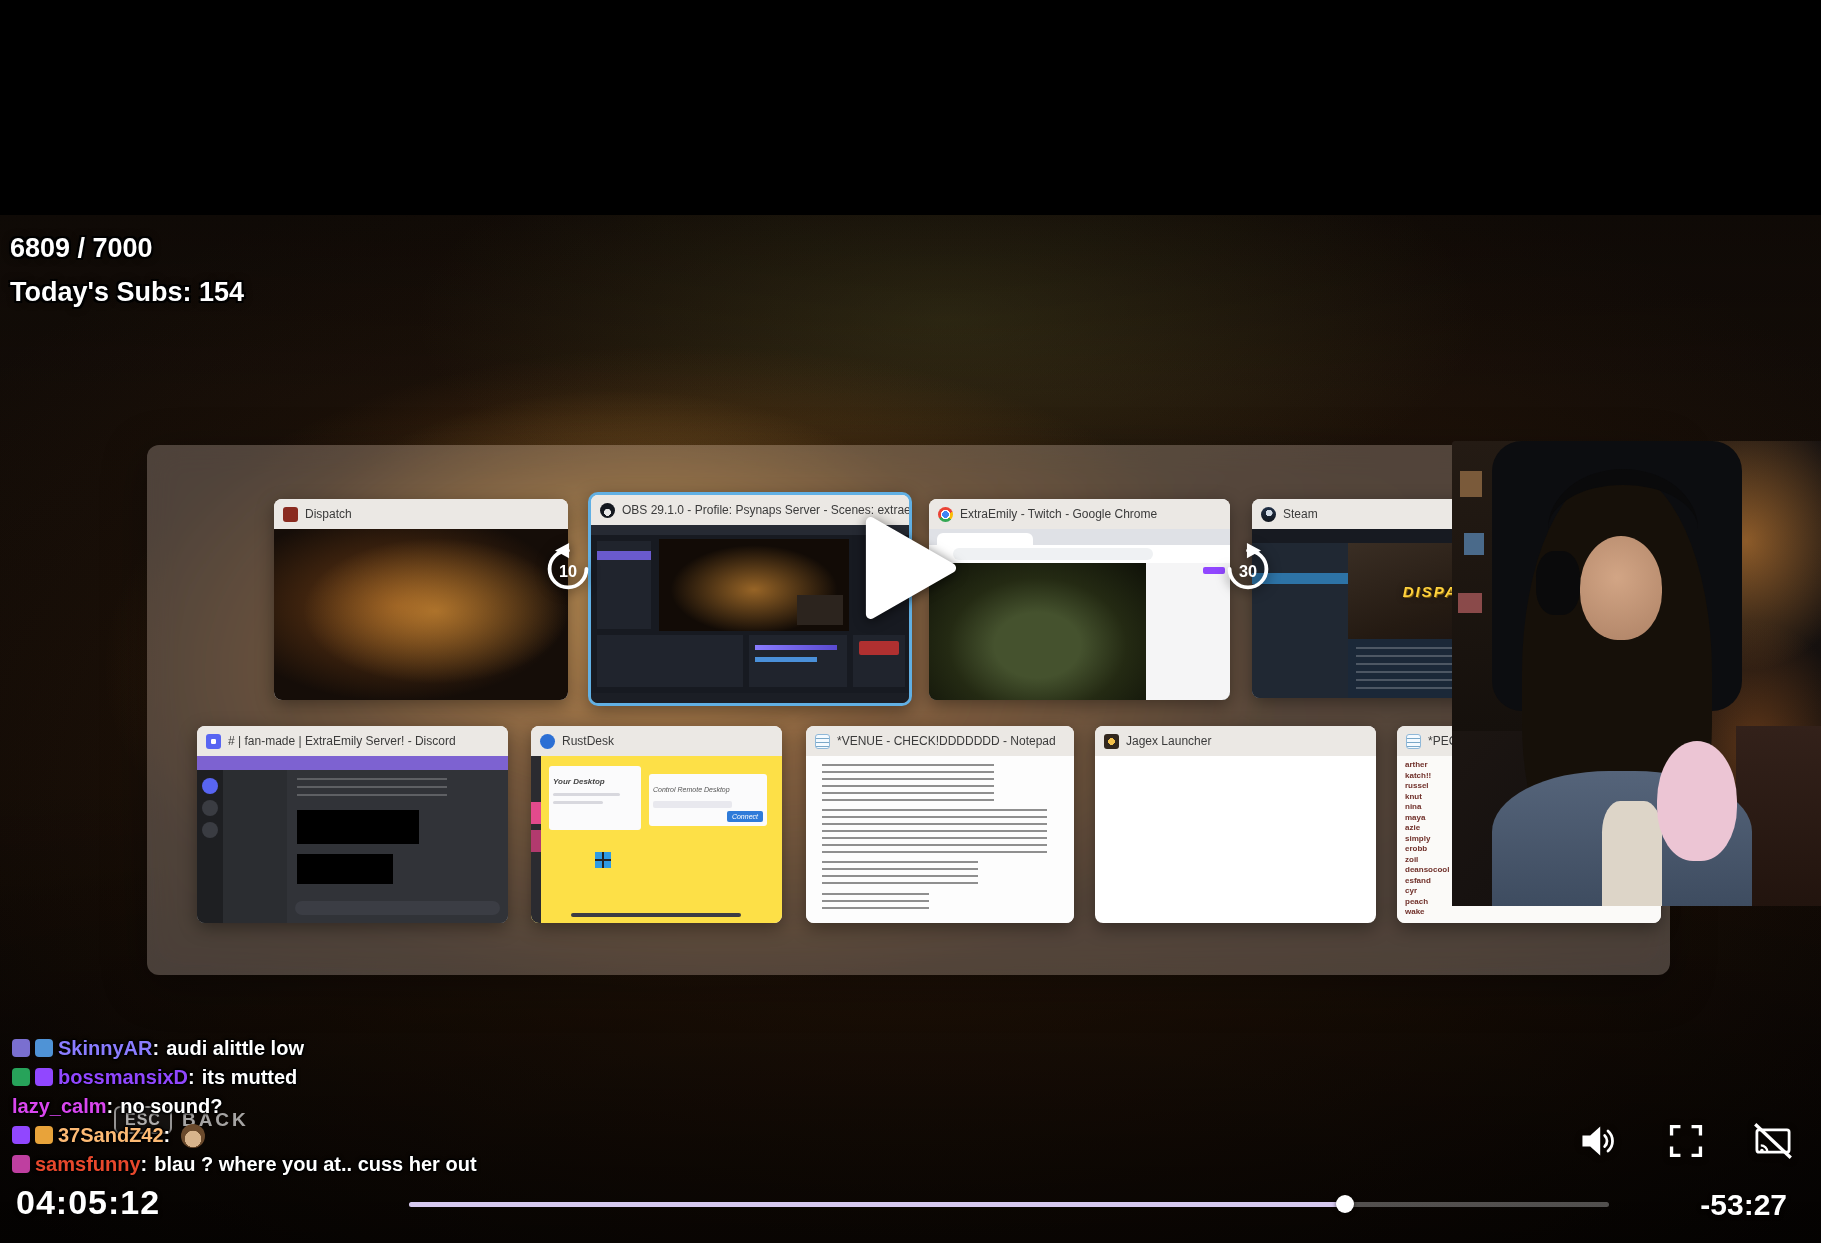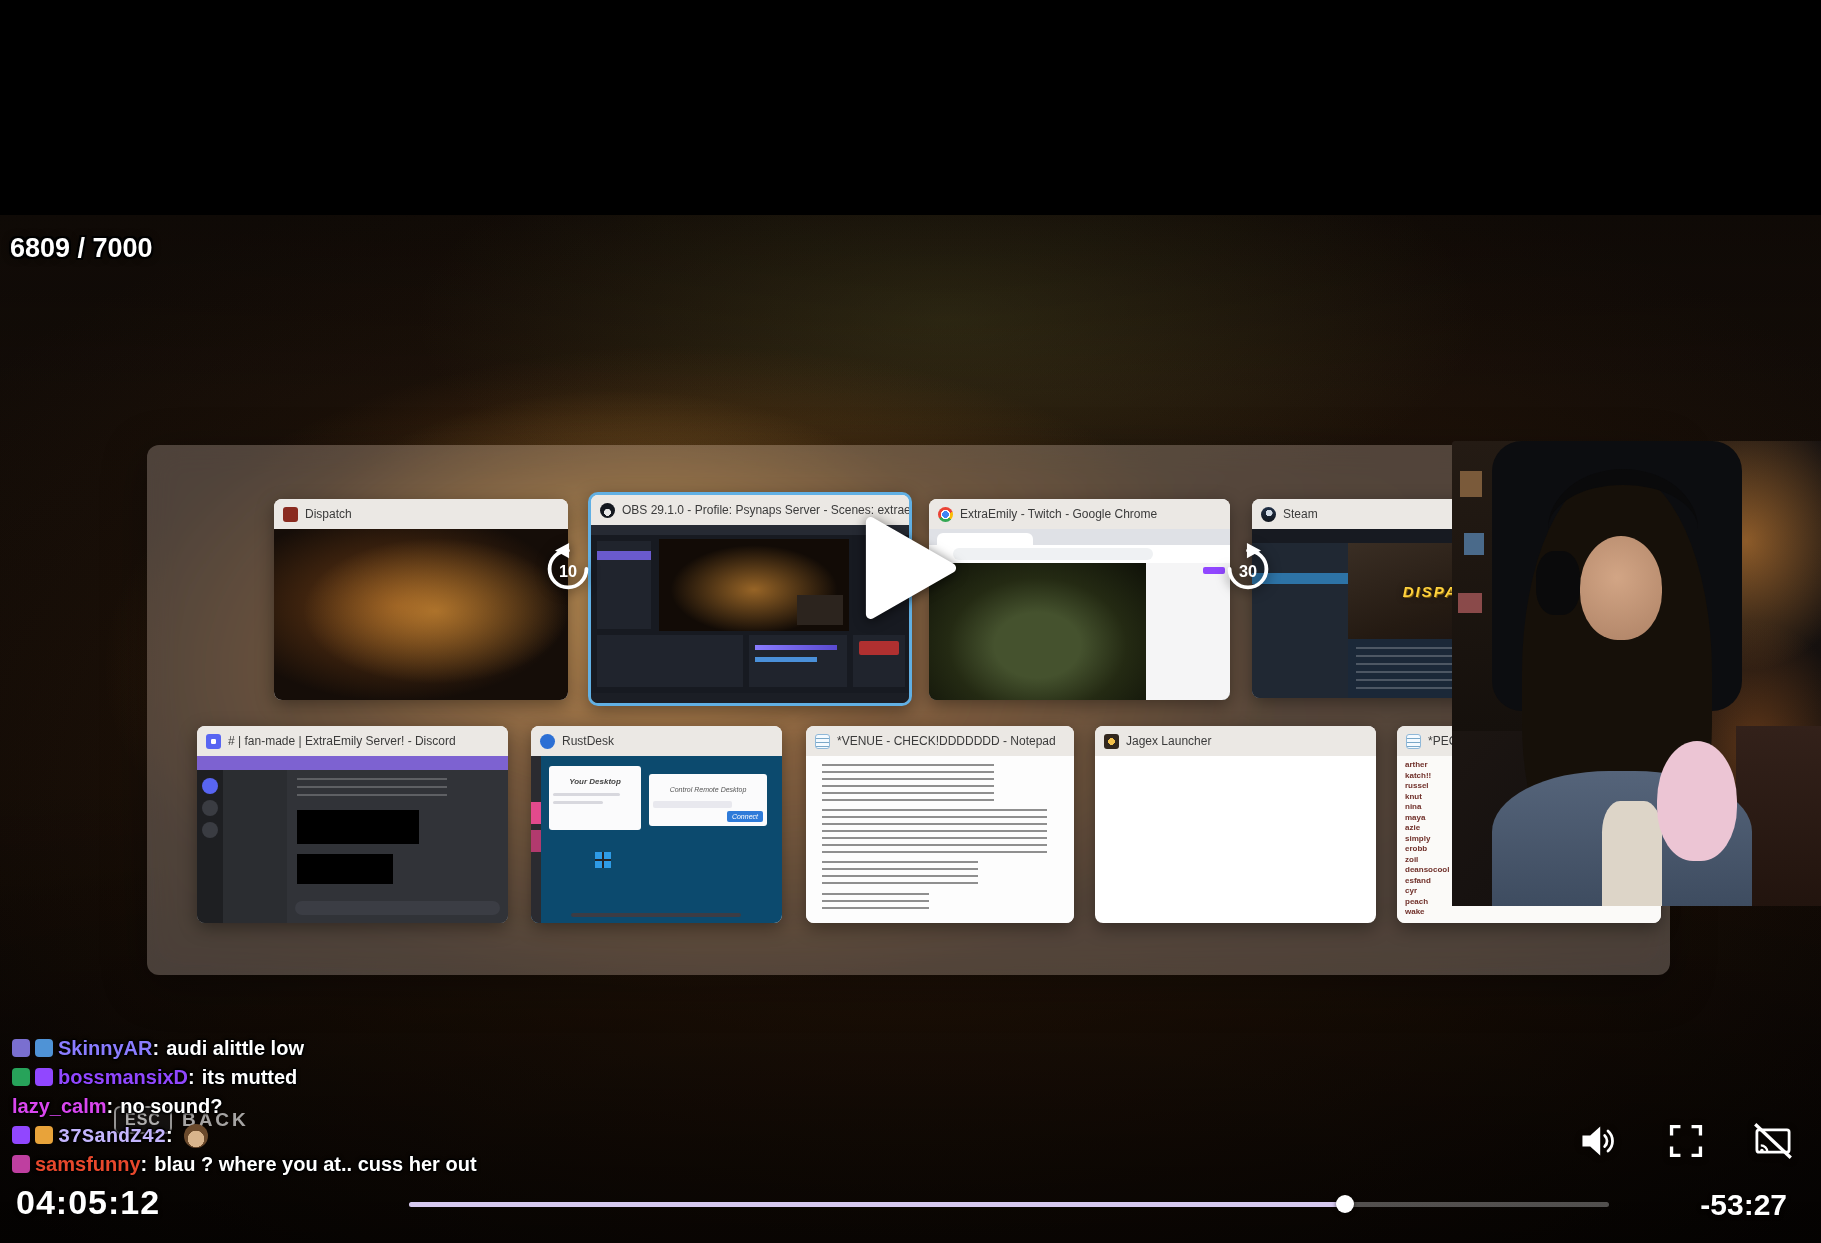--- a/index.html
+++ b/index.html
@@ -101,21 +101,21 @@
   .dc-dot{left:5px;width:16px;height:16px;border-radius:50%;background:#3a3c42;}
   .dc-dot1{top:8px;background:#5865f2;} .dc-dot2{top:30px;} .dc-dot3{top:52px;}
   .dc-channels{left:26px;top:14px;width:64px;bottom:0;background:#2b2d31;padding:8px 6px;box-sizing:border-box;}
   .dc-main{left:90px;top:14px;right:0;bottom:0;background:#313338;}
   .dc-lines{left:10px;top:8px;width:150px;height:24px;}
   .dc-spoil1{left:10px;top:40px;width:122px;height:34px;background:#000;}
   .dc-spoil2{left:10px;top:84px;width:96px;height:30px;background:#000;}
   .dc-input{left:8px;right:8px;bottom:8px;height:14px;background:#3b3d44;border-radius:7px;}
 
   
-  .body-rustdesk{background:#0c4a6e;text-align:center;}
+  .body-rustdesk{background:#fde047;}
   .rd-tabs{left:0;top:0;width:10px;height:100%;background:#2b2b30;}
   .rd-pink1{left:0;top:46px;width:10px;height:22px;background:#e24a8c;}
   .rd-pink2{left:0;top:74px;width:10px;height:22px;background:#b23a6e;}
   .rd-panel{left:18px;top:10px;width:92px;height:64px;background:#fbfbfc;border-radius:3px;padding:4px;box-sizing:border-box;}
   .rd-panel-title{font-size:8px;color:#444;font-weight:bold;}
   .rd-line{height:3px;background:#d8d8de;border-radius:2px;margin-top:5px;}
   .w80{width:80%;} .w60{width:60%;}
   .rd-card{left:118px;top:18px;width:118px;height:52px;background:#fbfbfc;border-radius:3px;padding:4px;box-sizing:border-box;}
   .rd-card-title{font-size:7px;color:#555;}
   .rd-field{width:72%;height:7px;background:#e8e8ee;border-radius:2px;margin-top:5px;}
@@ -215,20 +215,21 @@
 </head>
 <body>
 
 <div class="stage">
 
   <div class="video"></div>
   <div class="letterbox"></div>
 
   <div class="stats">
     <div>6809 / 7000</div>
+    <div>Today's Subs: 154</div>
   </div>
 
   <div class="panel"></div>
 
   <div class="card" style="left:274px;top:499px;width:294px;height:201px">
     <div class="card-title">
       <span class="icon icon-dispatch"></span>
       <span>Dispatch</span>
     </div>
     <div class="card-body body-dispatch"></div>
@@ -434,21 +435,21 @@
     <div class="chat-msg">
       <span class="badge" style="background-color: rgb(122, 111, 208);"></span><span class="badge" style="background-color: rgb(79, 147, 214);"></span><span class="chat-user" style="color: rgb(138, 124, 255);">SkinnyAR</span><span class="chat-colon">:</span><span class="chat-text">audi alittle low</span>
     </div>
     <div class="chat-msg">
       <span class="badge" style="background-color: rgb(39, 163, 90);"></span><span class="badge" style="background-color: rgb(145, 71, 255);"></span><span class="chat-user" style="color: rgb(145, 71, 255); text-align: center;">bossmansixD</span><span class="chat-colon">:</span><span class="chat-text">its mutted</span>
     </div>
     <div class="chat-msg">
       <span class="chat-user" style="color: #d946ef;">lazy_calm</span><span class="chat-colon">:</span><span class="chat-text">no sound?</span>
     </div>
     <div class="chat-msg">
-      <span class="badge" style="background-color: rgb(145, 71, 255);"></span><span class="badge" style="background-color: rgb(232, 163, 58);"></span><span class="chat-user" style="color: #c4b5fd; font-family: Liberation Mono, monospace;">37SandZ42</span><span class="chat-colon">:</span><span class="emote-monkey"></span>
+      <span class="badge" style="background-color: rgb(145, 71, 255);"></span><span class="badge" style="background-color: rgb(232, 163, 58);"></span><span class="chat-user" style="color: #fdba74;">37SandZ42</span><span class="chat-colon">:</span><span class="emote-monkey"></span>
     </div>
     <div class="chat-msg">
       <span class="badge" style="background-color: rgb(191, 63, 160);"></span><span class="chat-user" style="color: rgb(232, 72, 44);">samsfunny</span><span class="chat-colon">:</span><span class="chat-text">blau ? where you at.. cuss her out</span>
     </div>
   </div>
 
   <div class="time-current">04:05:12</div>
 
   <div class="seek-wrap">
     <div class="seek-track">

